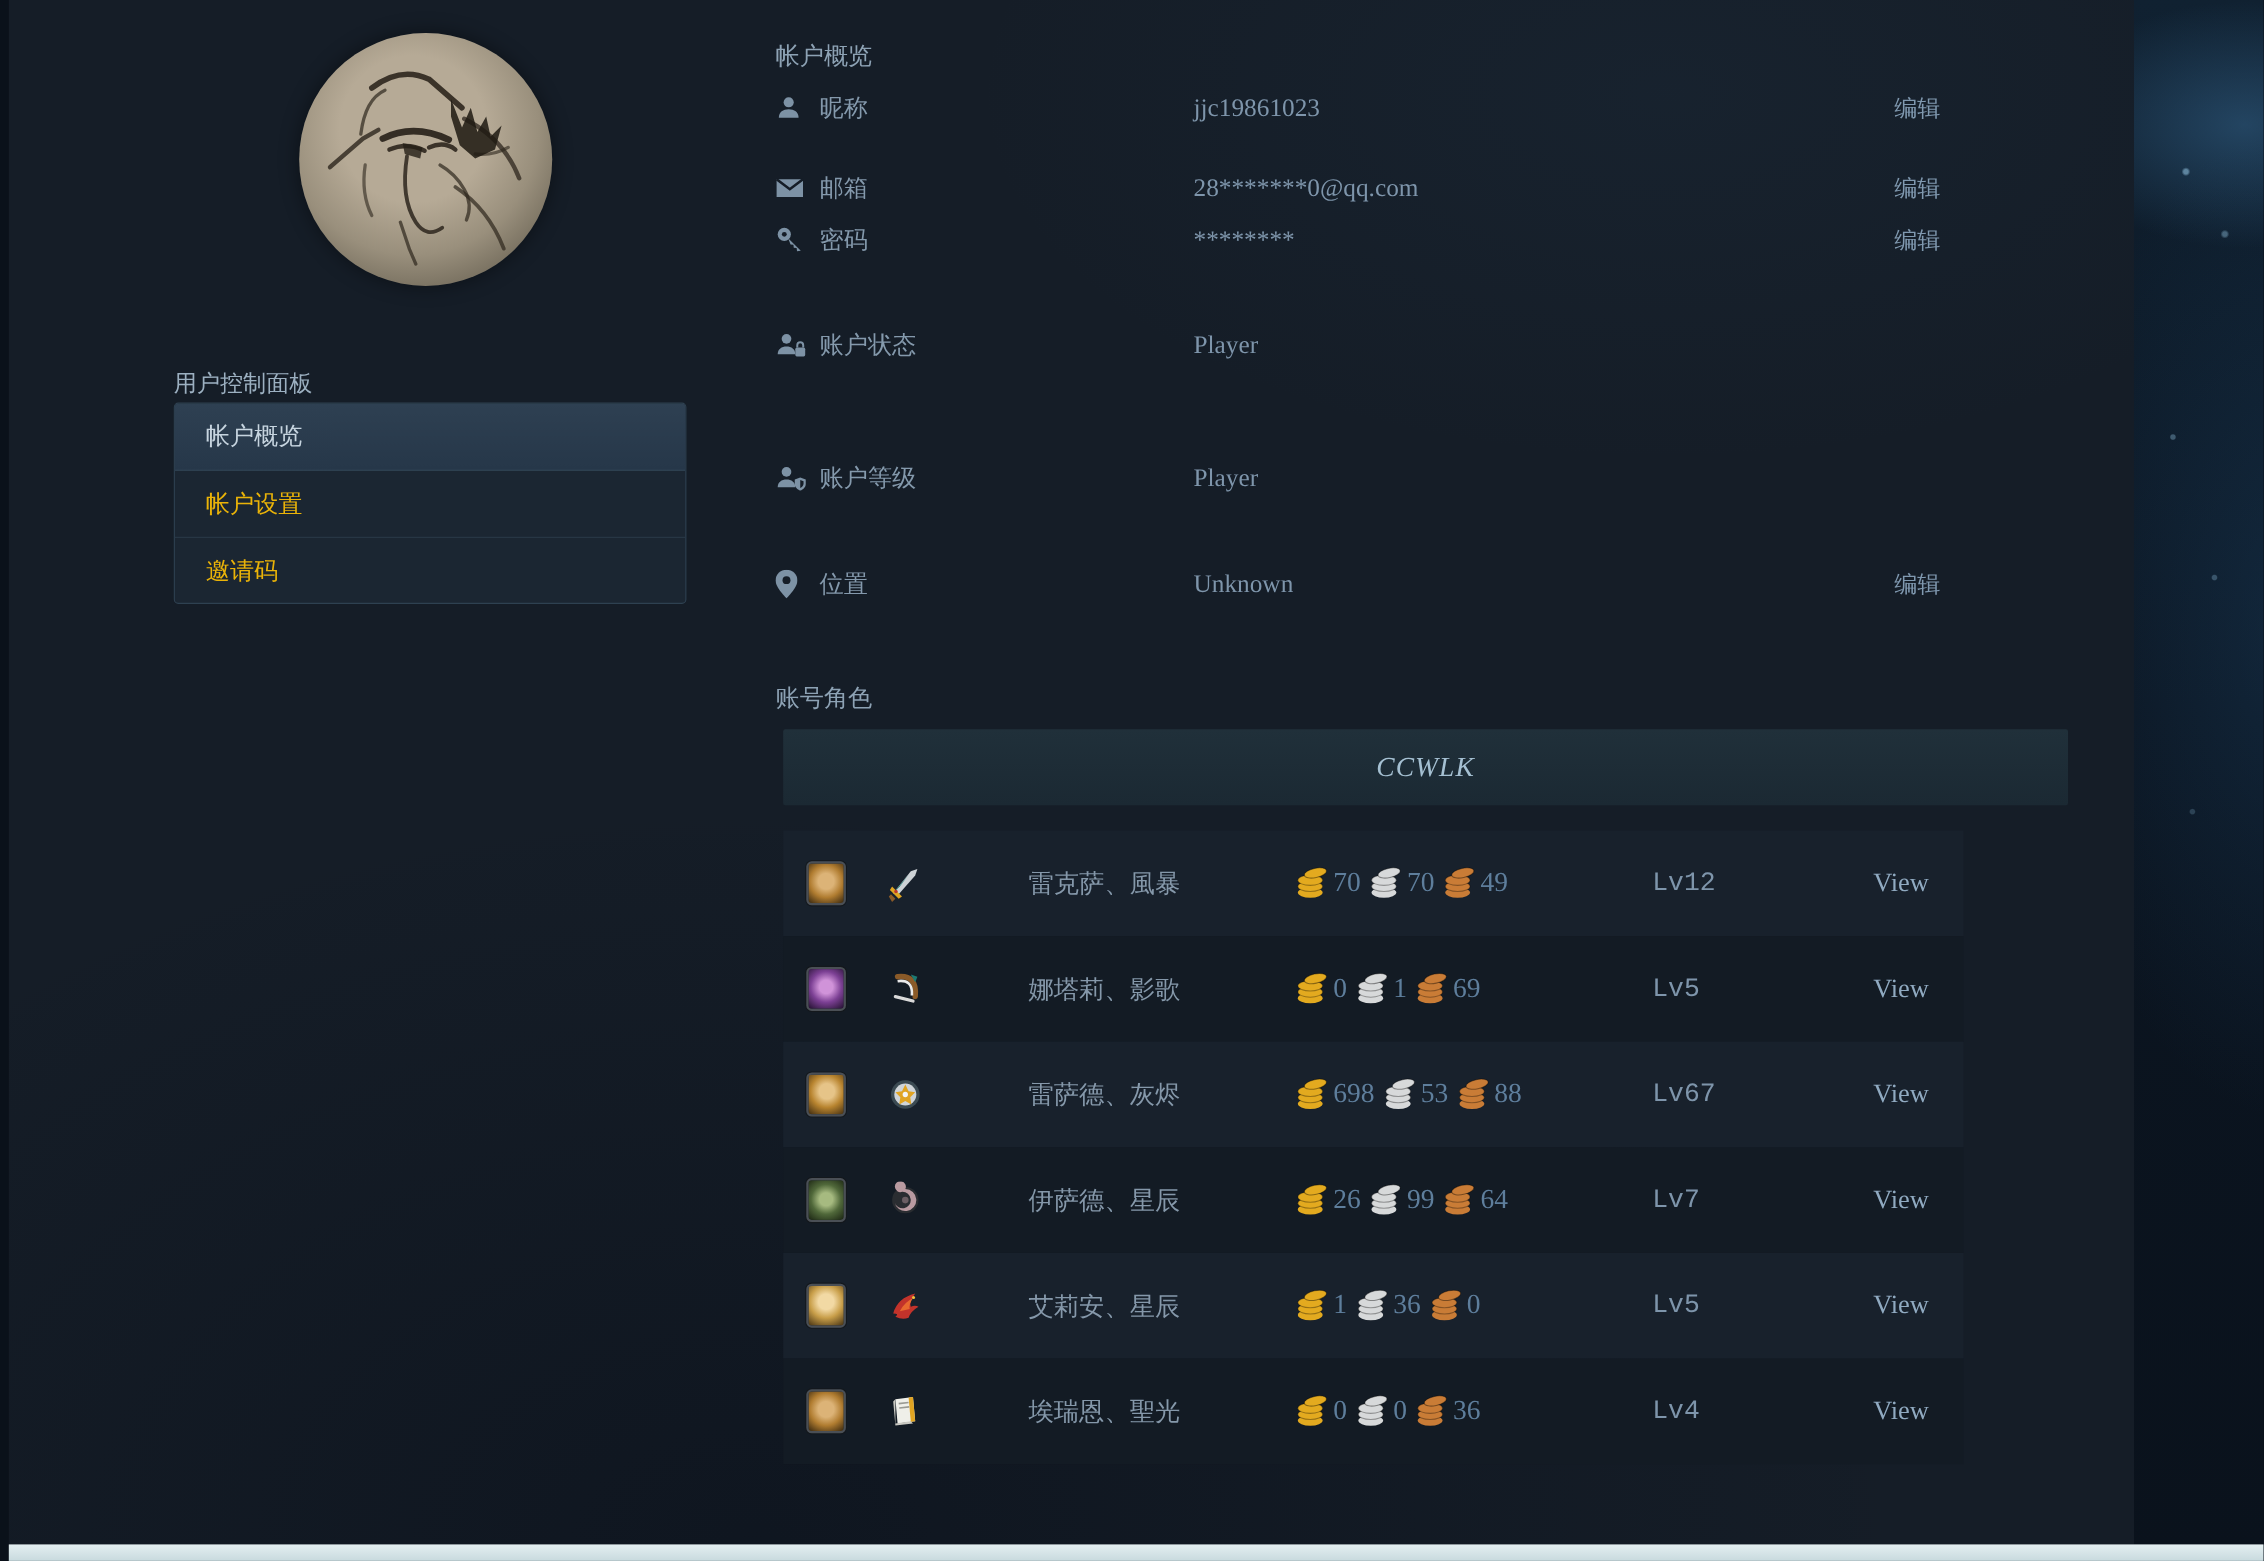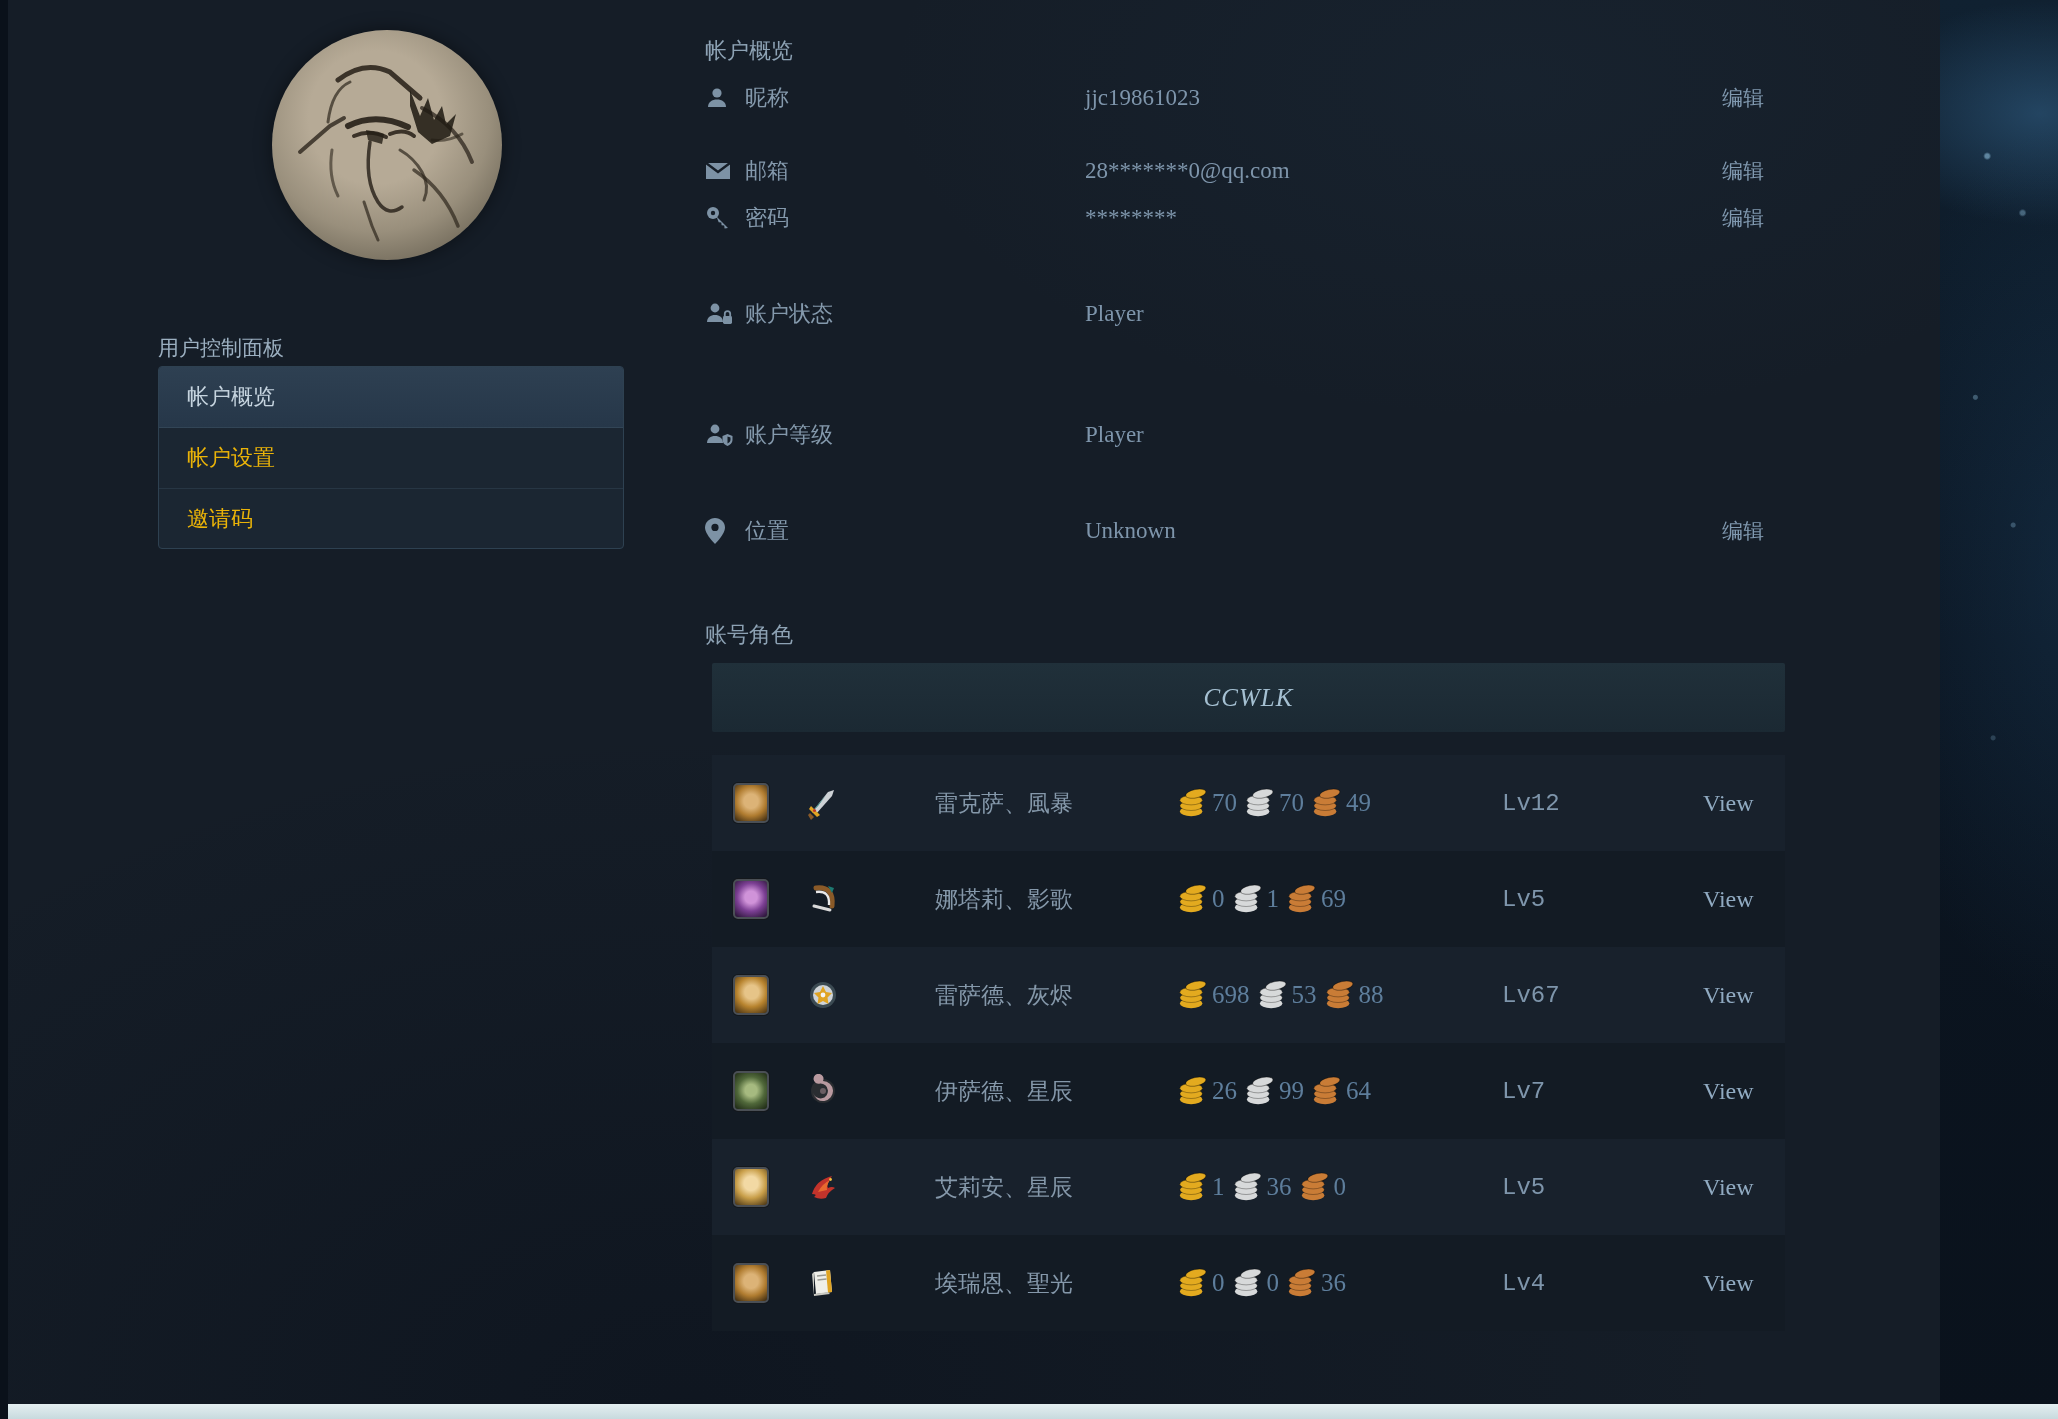--- a/index.html
+++ b/index.html
@@ -39,21 +39,21 @@
   
   .acc-title{position:absolute;left:705px;top:36px;font-size:22px;color:#8da2b4;}
   .acc-row{position:absolute;left:705px;width:1085px;height:46px;display:flex;align-items:center;}
   .acc-icon{width:40px;color:#7d92a5;flex:0 0 40px;display:flex;align-items:center;}
   .acc-label{font-size:22px;color:#8499ac;}
   .acc-value{position:absolute;left:380px;font-family:"Liberation Serif",serif;
     font-size:23px;color:#7e95ab;}
   .acc-edit{position:absolute;left:1017px;font-size:21px;color:#8099b0;cursor:pointer;}
   
   .chars-title{position:absolute;left:705px;top:620px;font-size:22px;color:#8da2b4;}
-  .server-banner{position:absolute;left:712px;top:663px;width:1073px;height:69px;
+  .server-banner{position:absolute;left:712px;top:663px;width:1168px;height:69px;
     background:linear-gradient(180deg,#20303a,#1b2933);border-radius:2px;
     display:flex;align-items:center;justify-content:center;}
   .server-name{font-family:"Liberation Serif",serif;font-style:italic;font-size:25px;
     color:#a5c0d2;letter-spacing:1px;}
   .char-table{position:absolute;left:712px;top:755px;width:1073px;}
   .char-row{position:relative;height:96px;display:flex;align-items:center;}
   .char-row.odd{background:#18212c;}
   .char-row.even{background:#131b24;}
   .portrait{margin-left:21px;width:32px;height:36px;border-radius:5px;
     border:2px solid #4a4f55;box-shadow:0 0 0 1px #14181c;flex:0 0 32px;}

